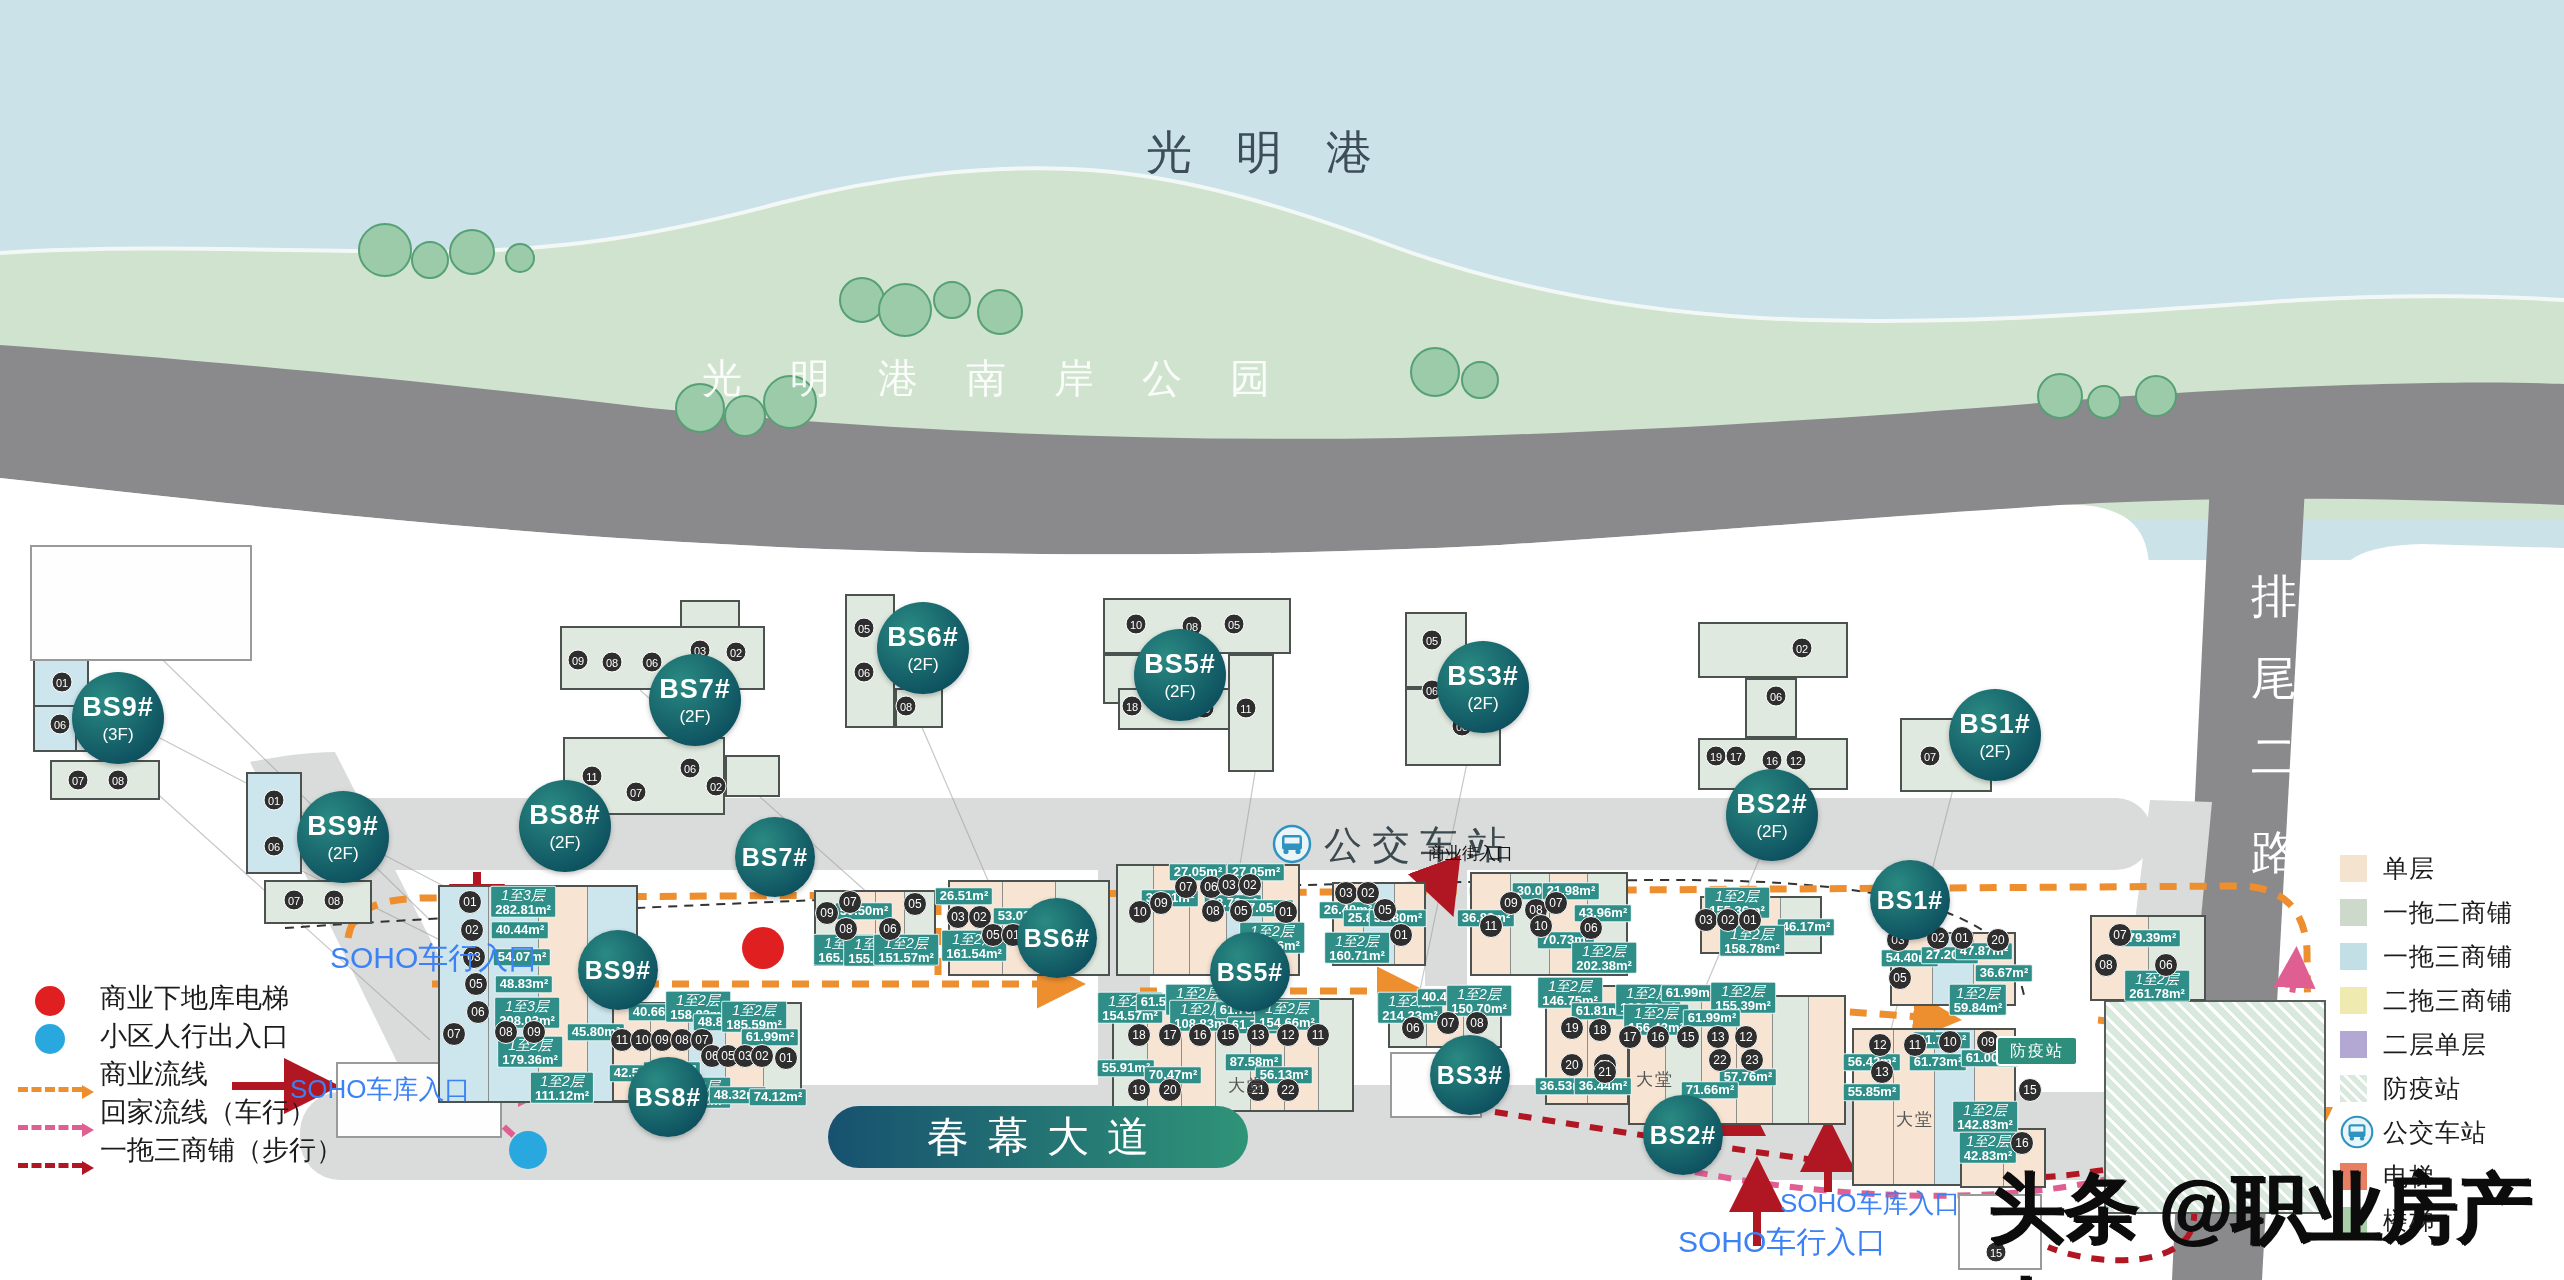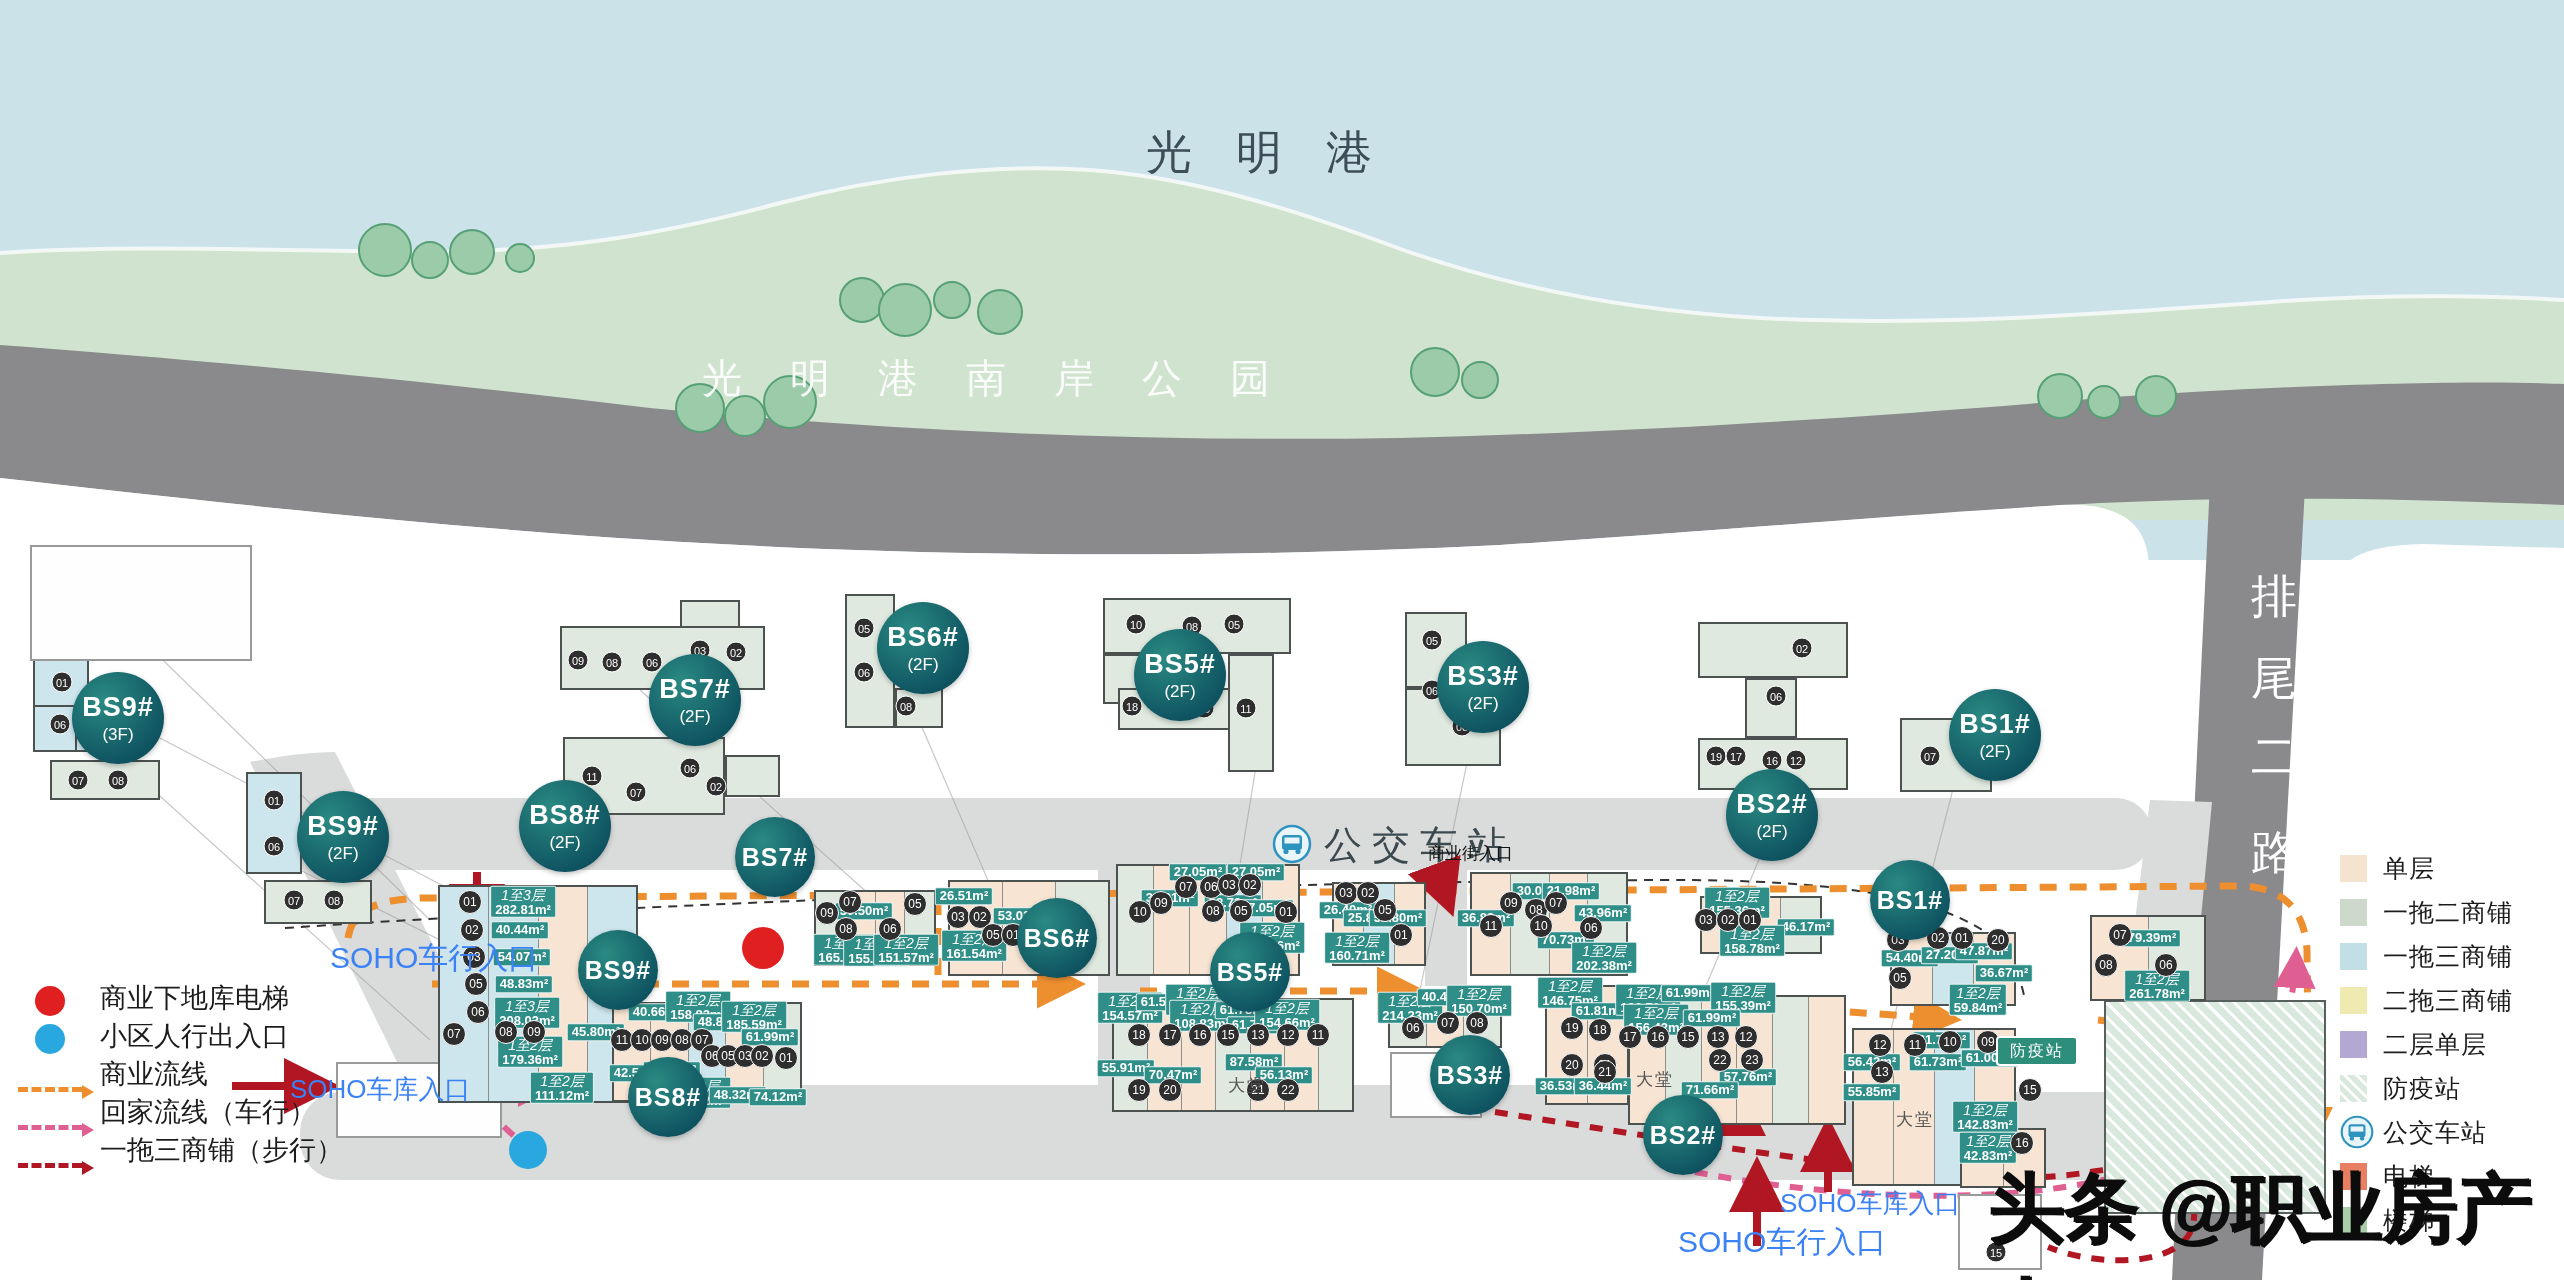--- a/index.html
+++ b/index.html
@@ -161,20 +161,21 @@
       <line x1="1889" y1="1176" x2="1889" y2="1142" marker-end="url(#arrR)"></line>
       <line x1="1738" y1="1116" x2="1738" y2="1096" marker-end="url(#arrR)"></line>
       <line x1="1437" y1="872" x2="1448" y2="902" marker-end="url(#arrR)"></line>
     </g>
   </svg>
 
   <div class="lbl river-lbl" style="left:1146px;top:122px;">光明港</div>
   <div class="lbl park-lbl" style="left:702px;top:320px;margin-top:31px;">光明港南岸公园</div>
   <div class="lbl roadright-lbl" style="left:2244px;top:536px;">排尾二路</div>
 
+  <div class="banner">春幕大道</div>
 
   <div class="busrow">
     <span>
       <svg width="40" height="40" viewBox="0 0 40 40">
           <circle cx="20" cy="20" r="18" fill="#eaf5fa" stroke="#2f93c0" stroke-width="2.5"></circle>
           <rect x="10" y="11" width="20" height="15" rx="3" fill="#2f93c0"></rect>
           <rect x="12.5" y="13.5" width="15" height="6" fill="#eaf5fa"></rect>
           <circle cx="14" cy="27.5" r="2.6" fill="#2f93c0"></circle>
           <circle cx="26" cy="27.5" r="2.6" fill="#2f93c0"></circle>
         </svg>

